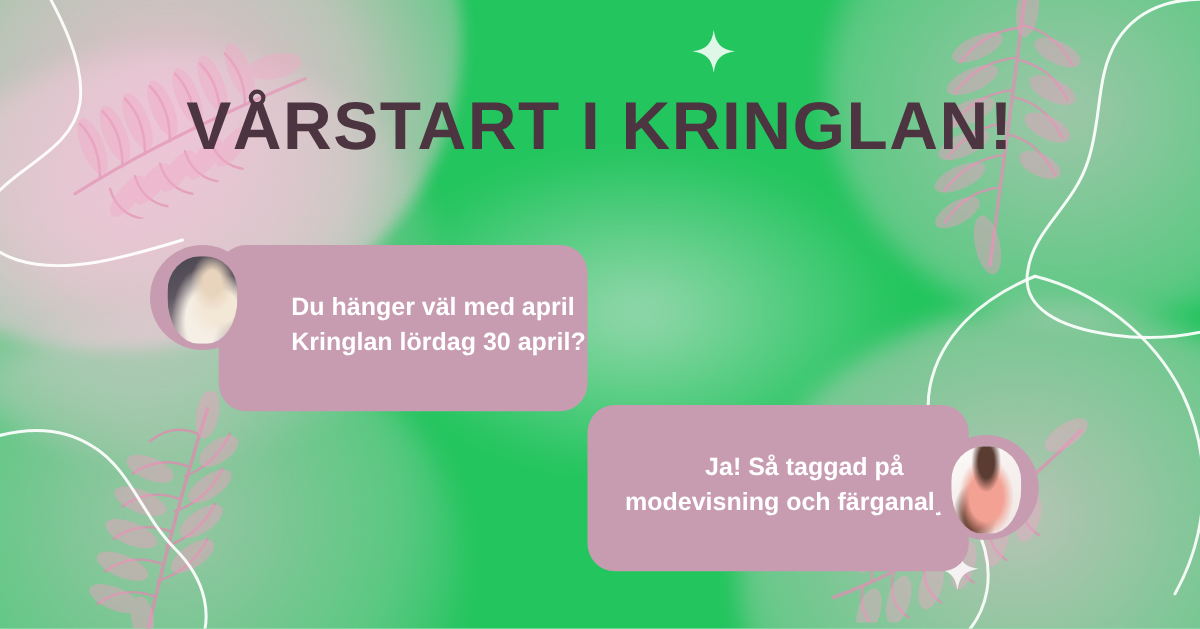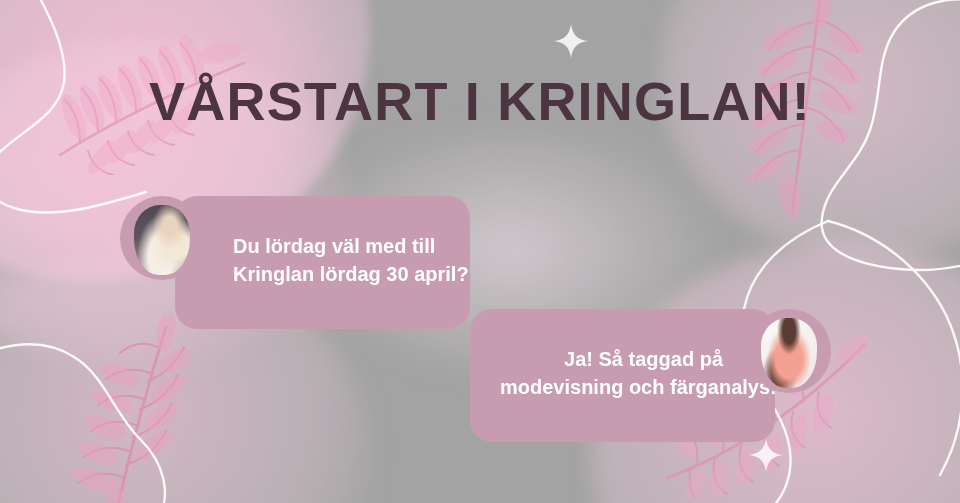--- a/index.html
+++ b/index.html
@@ -6,21 +6,21 @@
 
   html, body {
     width:960px; height:503px;
     overflow:hidden;
     font-family:"Liberation Sans", sans-serif;
   }
 
   #banner {
     position:relative;
     width:960px; height:503px;
-    background:#a3a3a3;
+    background:#22c55e;
     overflow:hidden;
   }
 
   
   .wash { position:absolute; pointer-events:none; }
 
   .wash-tl {
     left:-150px; top:-190px; width:520px; height:470px;
     background:radial-gradient(ellipse at 55% 60%,
         rgba(244,190,214,.95) 0%,
@@ -102,21 +102,21 @@
     letter-spacing:1.2px;
     line-height:1;
     white-space:nowrap;
     font-family:"Liberation Sans", sans-serif;
   }
 
   
   .chat-row { position:absolute; display:flex; align-items:flex-start; }
 
   #chat-row-1 { left:120px; top:196px; }
-  #chat-row-2 { left:470px; top:309px; }
+  #chat-row-2 { left:470px; top:324px;align-items:center; }
 
   .avatar {
     width:84px; height:84px;
     border-radius:50%;
     background:#c79cb0;
     flex:0 0 auto;
     position:relative;
     overflow:hidden;
     z-index:3;
   }
@@ -343,21 +343,21 @@
              C18.4 26.4 13.6 21.6 2 20 C13.6 18.4 18.4 13.6 20 2 Z" fill="#ffffff" opacity=".82"></path>
   </svg>
 
   <div id="headline">VÅRSTART I KRINGLAN!</div>
 
   <div class="chat-row" id="chat-row-1">
     <div class="avatar" id="avatar-1">
       <div class="avatar-photo"></div>
     </div>
     <div class="bubble" id="bubble-1">
-      <span class="bubble-line">Du lördag väl med till</span>
+      <span class="bubble-line">Du hänger väl med april</span>
       <span class="bubble-line">Kringlan lördag 30 april?</span>
     </div>
   </div>
 
   <div class="chat-row" id="chat-row-2">
     <div class="bubble" id="bubble-2">
       <span class="bubble-line">Ja! Så taggad på</span>
       <span class="bubble-line">modevisning och färganalys!</span>
     </div>
     <div class="avatar" id="avatar-2">

